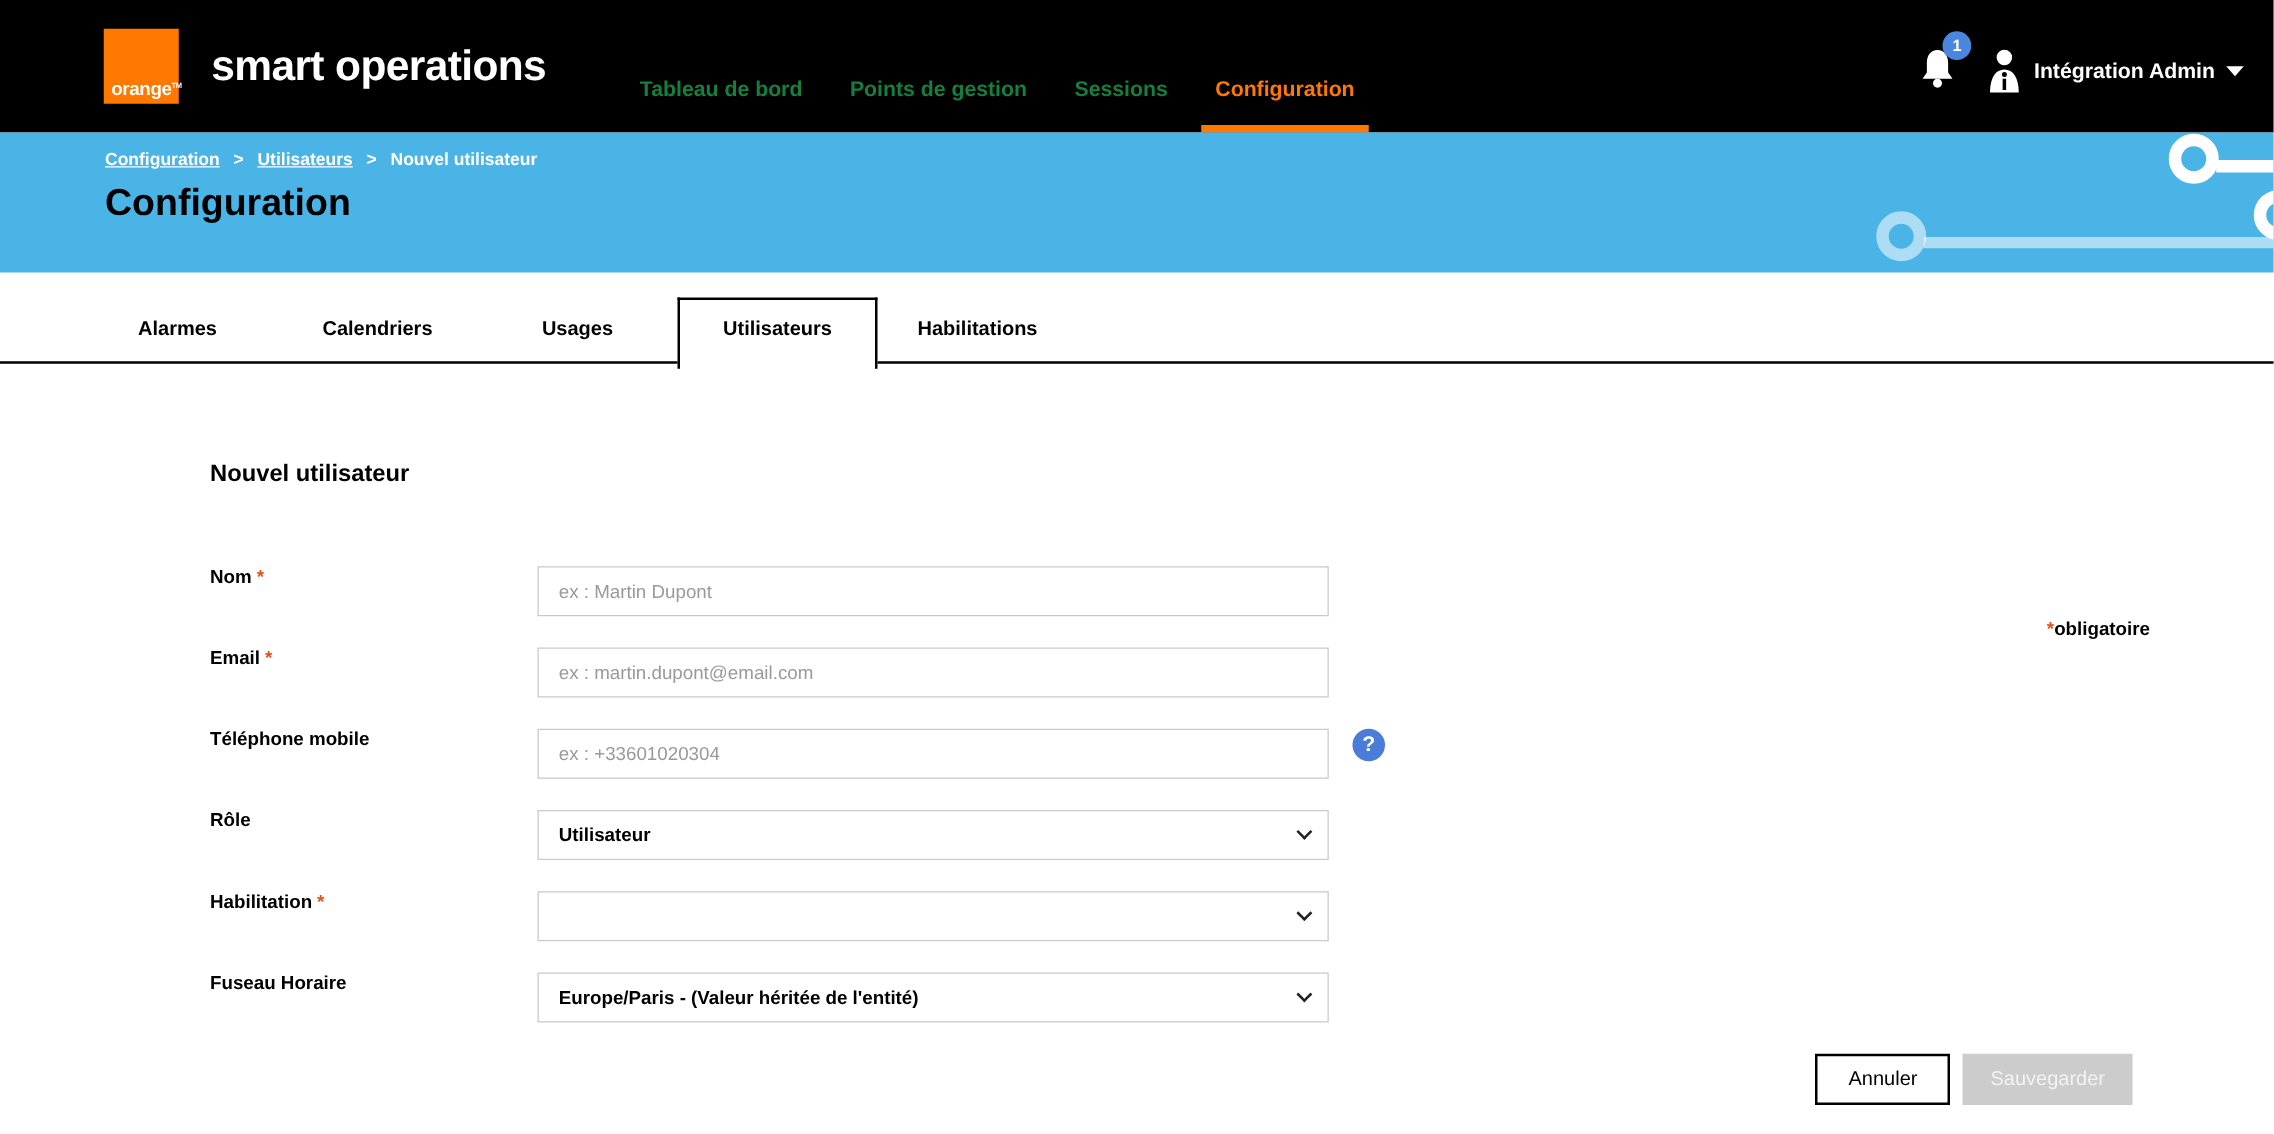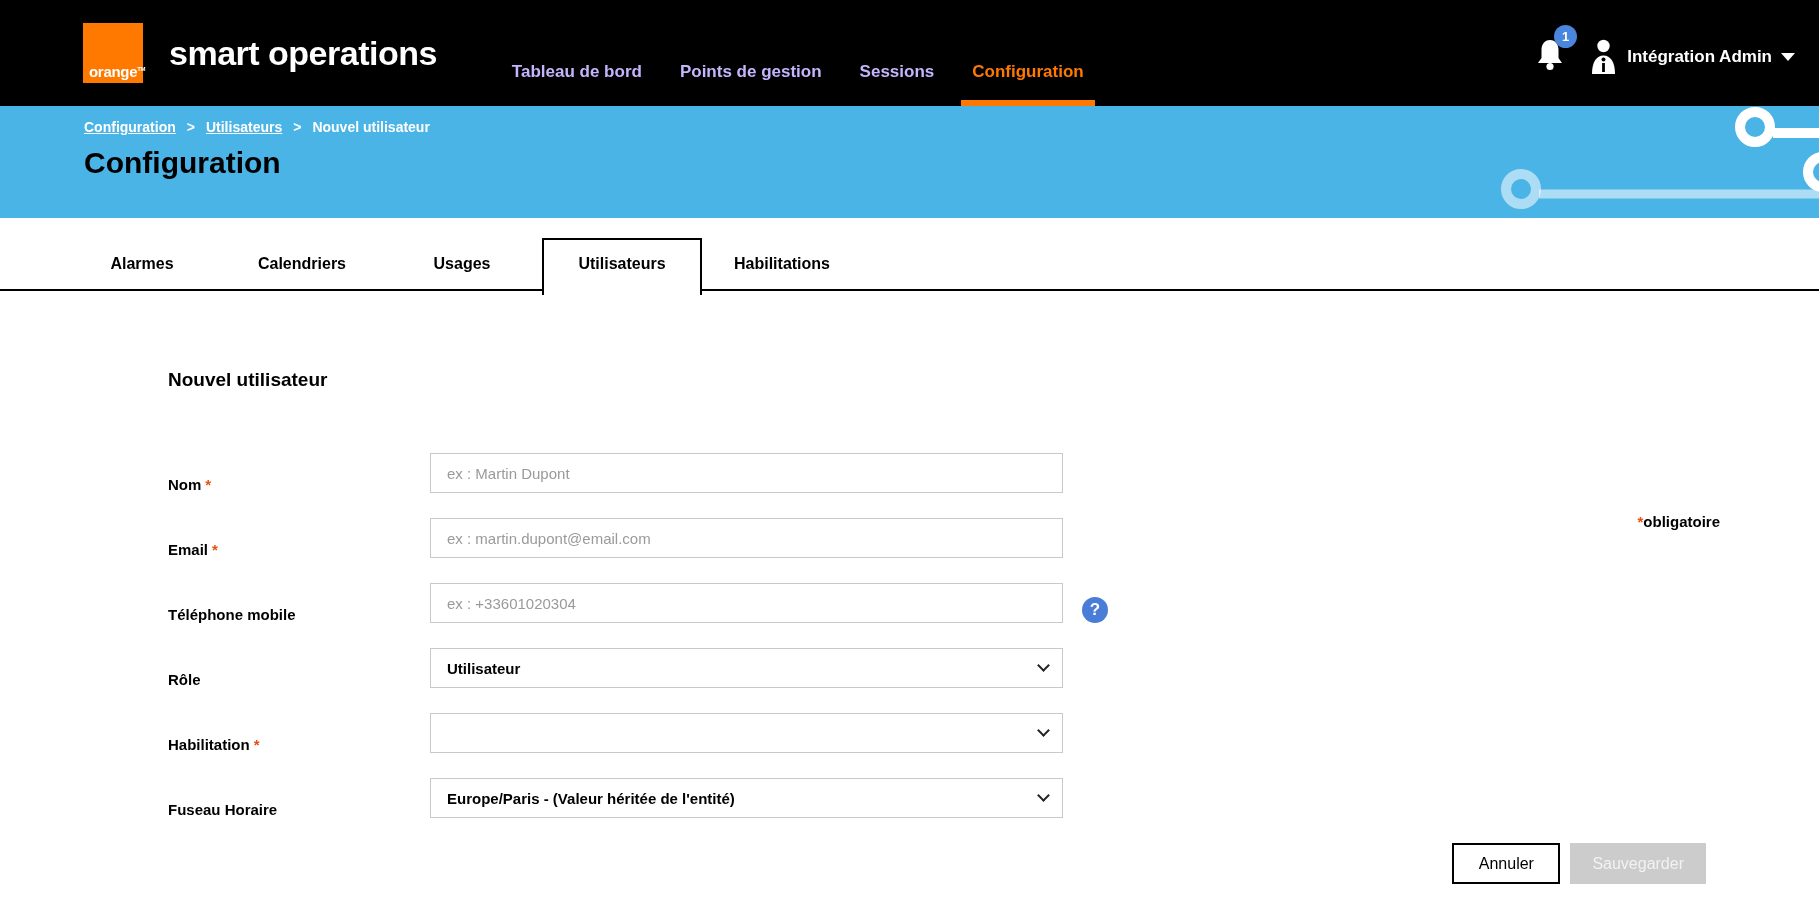--- a/index.html
+++ b/index.html
@@ -7,21 +7,21 @@
               font-family:"Liberation Sans", sans-serif; }
 
   
   .header { height:106px; background:#000; display:flex; align-items:center; position:relative; }
   .logo { width:60px; height:60px; background:#ff7900; margin-left:83px; position:relative; flex-shrink:0; cursor:pointer; }
   .logo-word { position:absolute; left:6px; bottom:3px; color:#fff; font-weight:bold; font-size:15px; letter-spacing:-0.3px; }
   .logo-tm { font-size:6px; vertical-align:super; }
   .app-title { color:#fff; font-weight:bold; font-size:34px; letter-spacing:-0.5px; margin-left:26px; white-space:nowrap; }
 
   .nav { display:flex; margin-left:56px; height:106px; }
-  .nav-item { color:#c4b5fd; font-weight:bold; font-size:17px; height:106px; padding:38px 19px 0 19px;
+  .nav-item { color:#15803d; font-weight:bold; font-size:17px; height:106px; padding:38px 19px 0 19px;
               display:flex; align-items:center; position:relative; cursor:pointer; white-space:nowrap; }
   .nav-item.active { color:#ff7900; }
   .nav-item.active .nav-underline { position:absolute; left:8px; right:8px; bottom:0; height:6px; background:#ff7900; }
 
   .header-right { margin-left:auto; display:flex; align-items:center; padding-right:24px; padding-top:8px; }
   .bell-wrap { position:relative; margin-right:24px; cursor:pointer; }
   .badge { position:absolute; top:-12px; right:-11px; width:23px; height:23px; border-radius:50%;
            background:#4a86dd; color:#fff; font-size:13px; font-weight:bold;
            display:flex; align-items:center; justify-content:center; }
   .user-menu { display:flex; align-items:center; cursor:pointer;text-align:center; }
@@ -40,25 +40,25 @@
   
   .tabbar { height:73px; border-bottom:2px solid #000; display:flex; align-items:flex-end; padding-left:62px; background:#fff; }
   .tab { width:160px; text-align:center; font-weight:bold; font-size:16px; color:#000;
          padding-bottom:16px; cursor:pointer; }
   .tab.active { border:2px solid #000; border-bottom:none; background:#fff;
                 margin-bottom:-6px; padding-top:15px; padding-bottom:22px; }
 
   
   .content { position:relative; height:616px; background:#fff; }
   .form-title { font-weight:bold; font-size:19px; margin:78px 0 0 168px; }
-  .required-note { position:absolute; top:144px; right:99px; font-weight:bold; font-size:15px; color:#000; }
+  .required-note { position:absolute; top:126px; right:99px; font-weight:bold; font-size:15px; color:#000; }
   .req-star { color:#e84f12; }
 
   .form-rows { margin-top:62px; }
-  .form-row { display:flex; align-items:flex-end; margin-left:168px; margin-bottom:25px; height:40px; }
+  .form-row { display:flex; align-items:flex-start; margin-left:168px; margin-bottom:25px; height:40px; }
   .form-label { width:262px; flex-shrink:0; font-weight:bold; font-size:15px; color:#000; }
   .form-label .req-star { margin-left:4px; }
   .text-input { width:633px; height:40px; border:1px solid #c9c9c9; padding:0 16px; font-size:15px;
                 font-family:"Liberation Sans", sans-serif; color:#333; outline:none; }
   .text-input::placeholder { color:#9a9a9a; }
   .select { width:633px; height:40px; border:1px solid #c9c9c9; background:#fff; display:flex;
             align-items:center; justify-content:space-between; padding:0 14px 0 16px;
             font-weight:bold; font-size:15px; color:#000; cursor:pointer;gap:48px; }
   .chevron { width:9px; height:9px; border-right:2px solid #222; border-bottom:2px solid #222;
              transform:rotate(45deg); margin-top:-5px; flex-shrink:0; }

